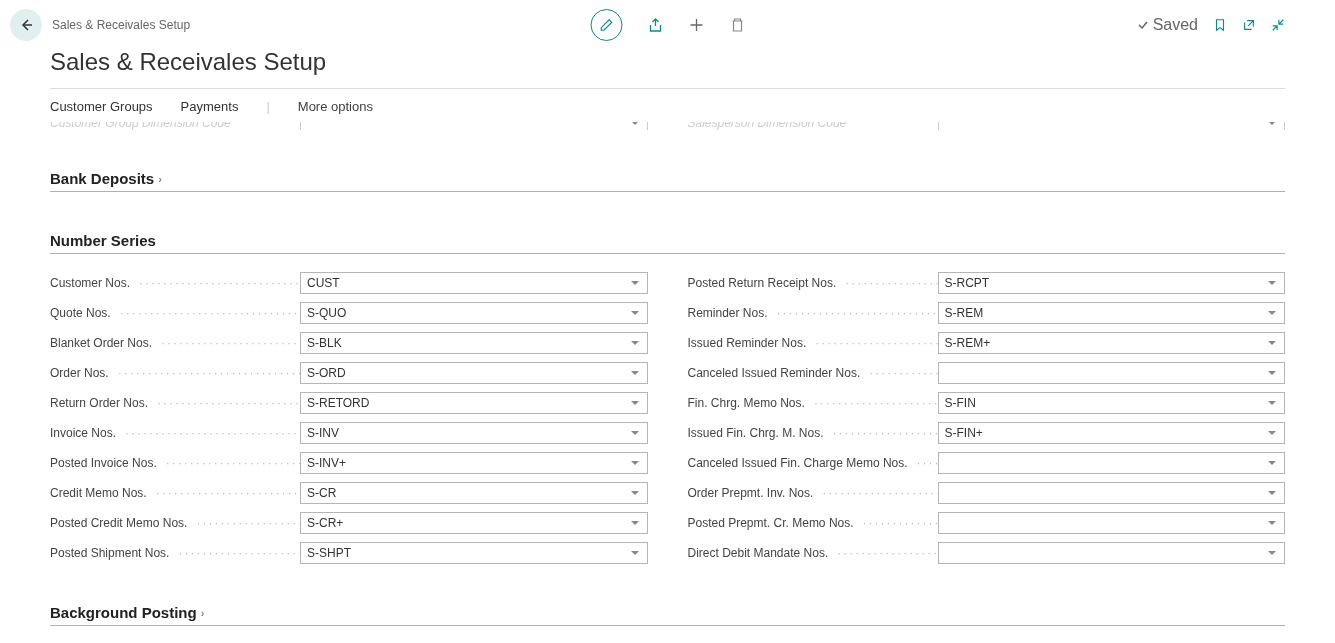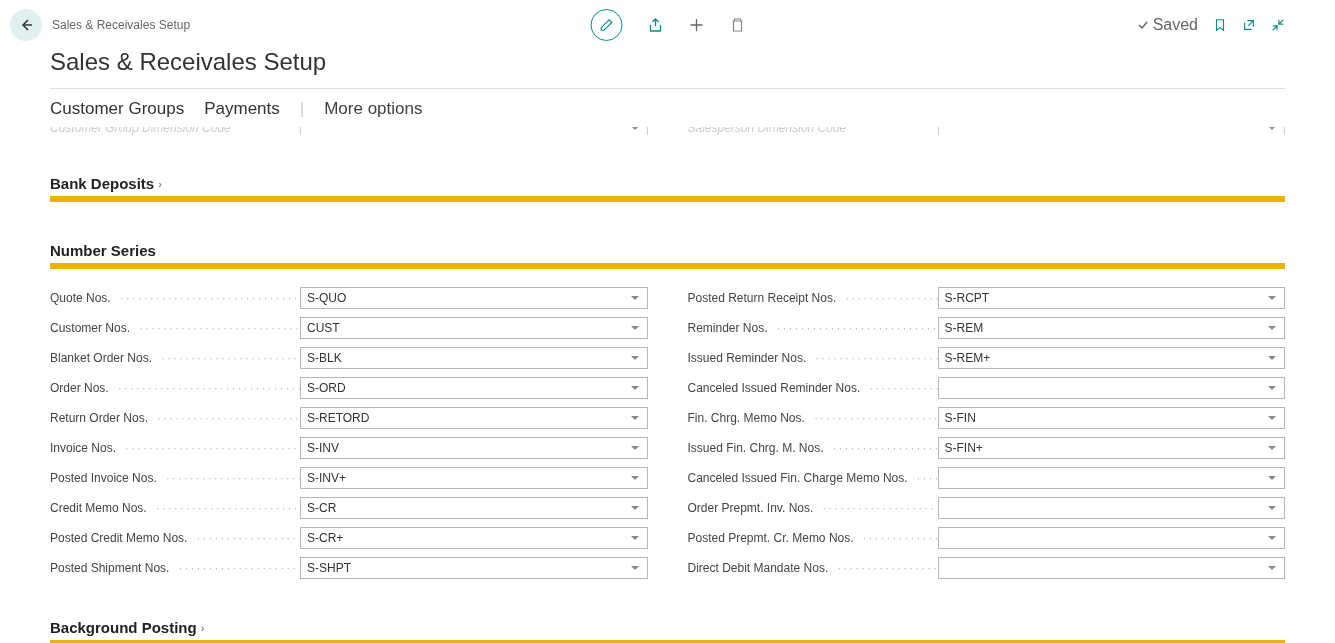--- a/index.html
+++ b/index.html
@@ -88,22 +88,22 @@
     }
     .divider {
       border: none;
       border-top: 1px solid #ddd;
       margin: 0 50px;
     }
     .tabs-row {
       display: flex;
       align-items: flex-start;
       padding: 10px 50px 8px;
-      gap: 20px;
-      font-size: 17px;
+      gap: 28px;
+      font-size: 13px;
     }
     .tab-item {
       cursor: pointer;
       color: #333;
     }
     .tab-sep {
       color: #ccc;
     }
     .more-options {
       color: #404040;
@@ -164,21 +164,21 @@
       border-left: 4px solid transparent;
       border-right: 4px solid transparent;
       border-top: 4px solid #888;
     }
     .section-header {
       font-size: 15px;
       font-weight: 600;
       color: #222;
       margin-top: 40px;
       padding-bottom: 4px;
-      border-bottom: 6px solid #eab308;
+      border-bottom: 1px solid #eab308;
       display: flex;
       align-items: center;
       cursor: pointer;
     }
     .chevron {
       margin-left: 4px;
       font-size: 11px;
       color: #888;
     }
     .fields-grid {
@@ -319,26 +319,26 @@
     <span class="chevron">›</span>
   </div>
 
   <div class="section-header">
     <span>Number Series</span>
   </div>
 
   <div class="fields-grid">
     <div class="col" id="ns-left">
         <div class="field-row">
+          <div class="field-label"><span>Customer Nos.</span></div>
+          <div class="lookup-input">CUST</div>
+        </div>
+        <div class="field-row">
           <div class="field-label"><span>Quote Nos.</span></div>
           <div class="lookup-input">S-QUO</div>
-        </div>
-        <div class="field-row">
-          <div class="field-label"><span>Customer Nos.</span></div>
-          <div class="lookup-input">CUST</div>
         </div>
         <div class="field-row">
           <div class="field-label"><span>Blanket Order Nos.</span></div>
           <div class="lookup-input">S-BLK</div>
         </div>
         <div class="field-row">
           <div class="field-label"><span>Order Nos.</span></div>
           <div class="lookup-input">S-ORD</div>
         </div>
         <div class="field-row">

